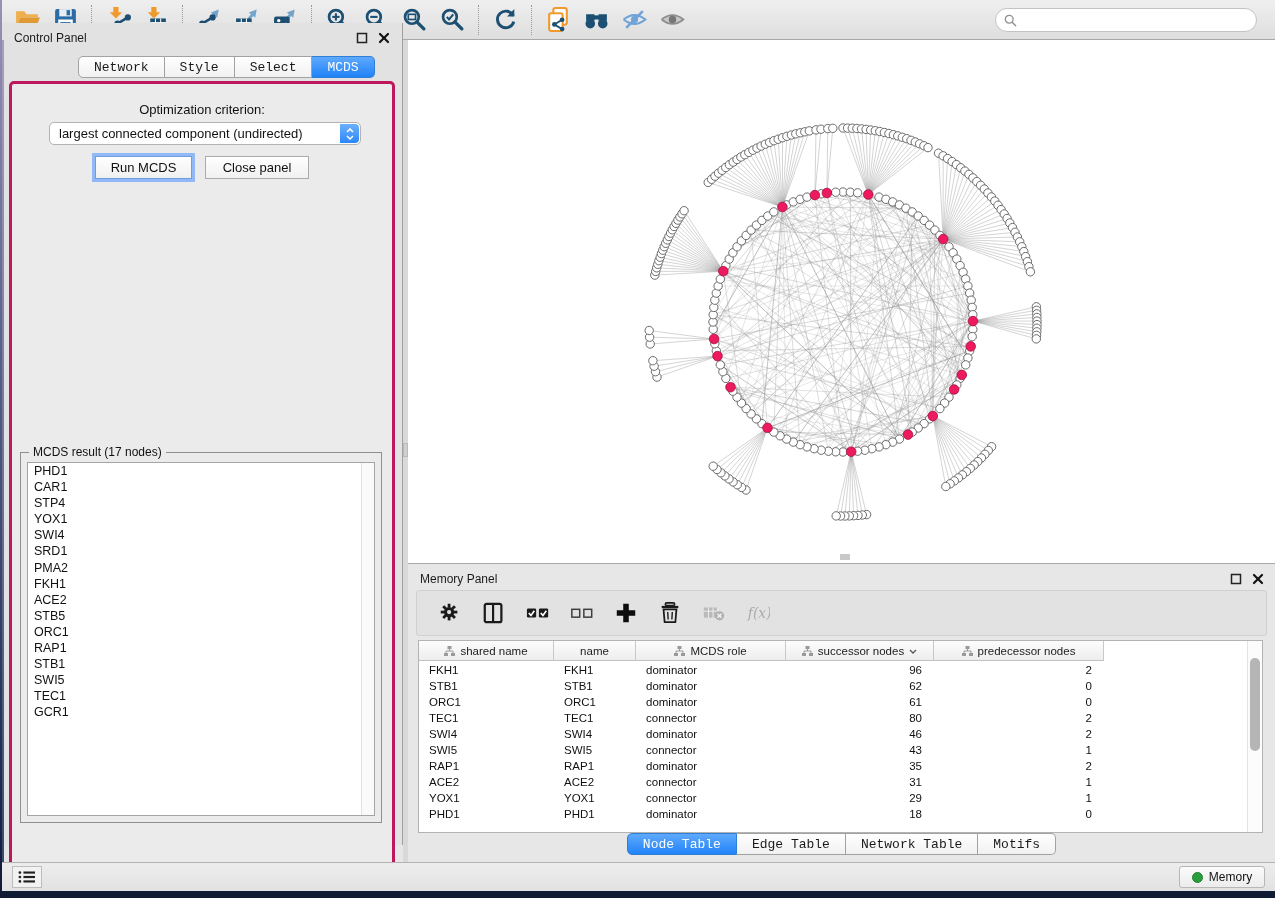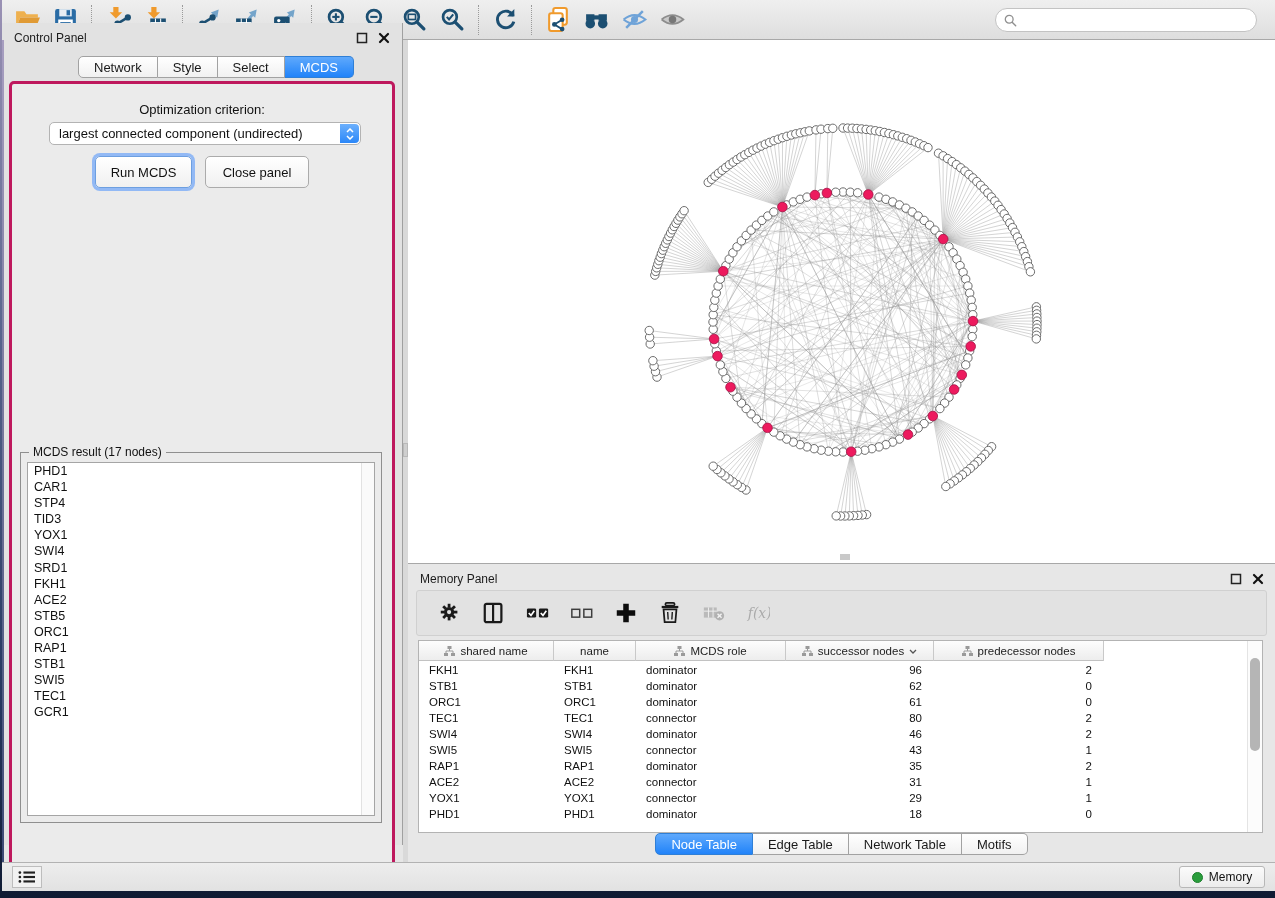--- a/index.html
+++ b/index.html
@@ -26,38 +26,38 @@
   .control-panel { position:absolute; left:0; top:23px; width:401px; height:822px;
     background:#e2e2e2; border-right:1px solid #a0a0a0; }
   .panel-head { position:absolute; left:0; top:0; right:0; height:28px; }
   .panel-title { position:absolute; left:12px; top:8px; font-size:12px; color:#1c1c1c; }
   .float-btn { position:absolute; top:9px; width:12px; height:12px; }
   .close-btn { position:absolute; top:9px; width:12px; height:12px; }
   .cp-float { right:34px; } .cp-close { right:12px; }
 
   .cp-tabs { position:absolute; left:76px; top:33px; height:22px; display:flex; }
   .seg { height:22px; border:1px solid #a2a2a2; border-left:none; background:linear-gradient(#ffffff,#f1f1f1);
-    font-size:13px; color:#1a1a1a; display:flex; align-items:center; justify-content:center; padding:0 15px; }
+    font-size:13px; color:#1a1a1a; display:flex; align-items:center; justify-content:center; padding:0 15px;font-family:Liberation Mono, monospace; }
   .seg:first-child { border-left:1px solid #a2a2a2; border-radius:5px 0 0 5px; }
   .seg:last-child { border-radius:0 5px 5px 0; }
   .seg.active { background:linear-gradient(#5fa9fc,#2183f9); color:#fff; border-color:#2f7fd6; }
 
   .cp-body { position:absolute; left:7px; top:58px; width:386px; height:789px;
     background:#ebebeb; border:3px solid #be185d; border-radius:5px; }
   .crit-label { position:absolute; top:18px; width:100%; text-align:center; font-size:13px; color:#111; }
   .crit-select { position:absolute; left:37px; top:38px; width:312px; height:23px; background:#fff;
     border:1px solid #b3b3b3; border-radius:5px; font-size:13px; color:#111;
     display:flex; align-items:center; padding-left:9px; }
   .crit-select .stepper { position:absolute; right:1px; top:1px; bottom:1px; width:19px;
     background:linear-gradient(#6cb0fd,#2b87f8); border-radius:0 4px 4px 0;
     display:flex; flex-direction:column; align-items:center; justify-content:center; gap:2px; }
   .stepper svg { width:8px; height:5px; }
   .btn-row { position:absolute; top:72px; left:0; width:100%; display:flex; justify-content:center; gap:13px; }
-  .mac-btn { height:32px; background:linear-gradient(#ffffff,#f0f0f0); border:1px solid #ababab;
-    border-radius:5px; font-size:13px; color:#111; display:flex; align-items:center; justify-content:center; }
+  .mac-btn { height:23px; background:linear-gradient(#ffffff,#f0f0f0); border:1px solid #ababab;
+    border-radius:0; font-size:13px; color:#111; display:flex; align-items:center; justify-content:center; }
   .run-btn { width:97px; box-shadow:0 0 0 3px rgba(86,151,252,.6); border-color:#6d9fe0; }
   .closep-btn { width:104px; }
 
   .group-box { position:absolute; left:8px; right:10px; top:368px; height:371px;
     border:1px solid #8f8f8f; }
   .group-title { position:absolute; top:-8px; left:8px; background:#ebebeb; padding:0 4px;
     font-size:12px; color:#111; }
   .mcds-list { position:absolute; left:6px; right:6px; top:9px; bottom:6px; background:#fff;
     border:1px solid #a5a5a5; overflow:hidden; }
   .mcds-scroll { position:absolute; top:0; right:0; bottom:0; width:13px; background:#fafafa;
@@ -352,24 +352,24 @@
         <div class="mac-btn run-btn">Run MCDS</div>
         <div class="mac-btn closep-btn">Close panel</div>
       </div>
       <div class="group-box">
         <span class="group-title">MCDS result (17 nodes)</span>
         <div class="mcds-list" id="mcds-list">
           <div class="mcds-scroll"></div>
         <div class="mcds-item">PHD1</div>
             <div class="mcds-item">CAR1</div>
             <div class="mcds-item">STP4</div>
-            <div class="mcds-item">TID3</div>
             <div class="mcds-item">YOX1</div>
             <div class="mcds-item">SWI4</div>
             <div class="mcds-item">SRD1</div>
+            <div class="mcds-item">PMA2</div>
             <div class="mcds-item">FKH1</div>
             <div class="mcds-item">ACE2</div>
             <div class="mcds-item">STB5</div>
             <div class="mcds-item">ORC1</div>
             <div class="mcds-item">RAP1</div>
             <div class="mcds-item">STB1</div>
             <div class="mcds-item">SWI5</div>
             <div class="mcds-item">TEC1</div>
             <div class="mcds-item">GCR1</div>
           </div>

